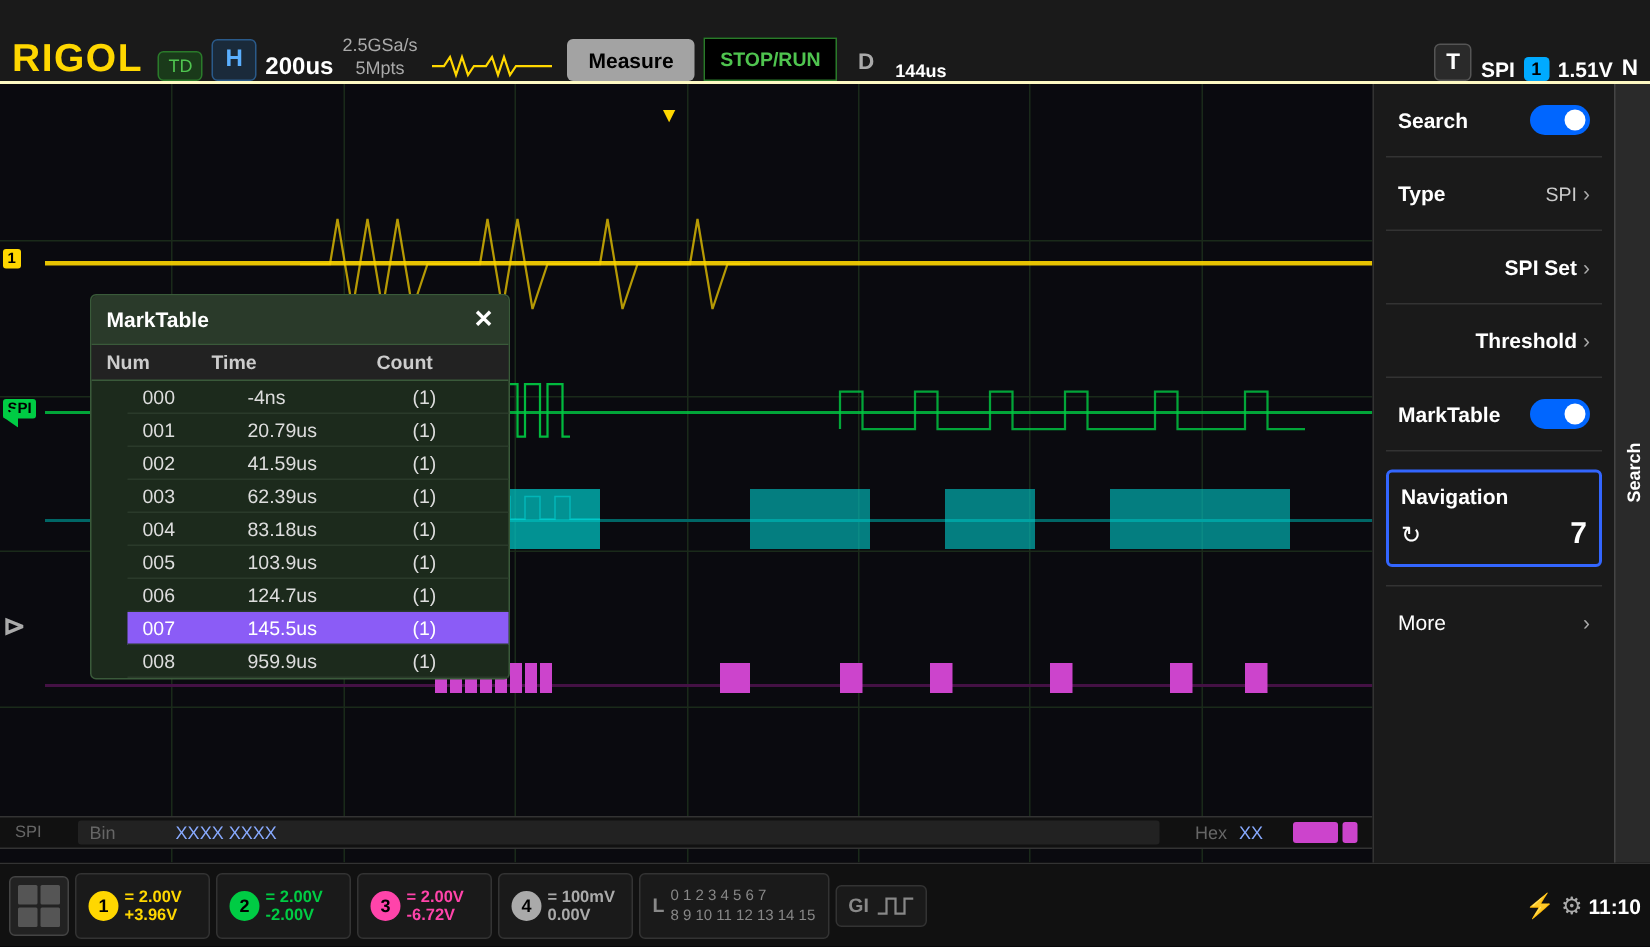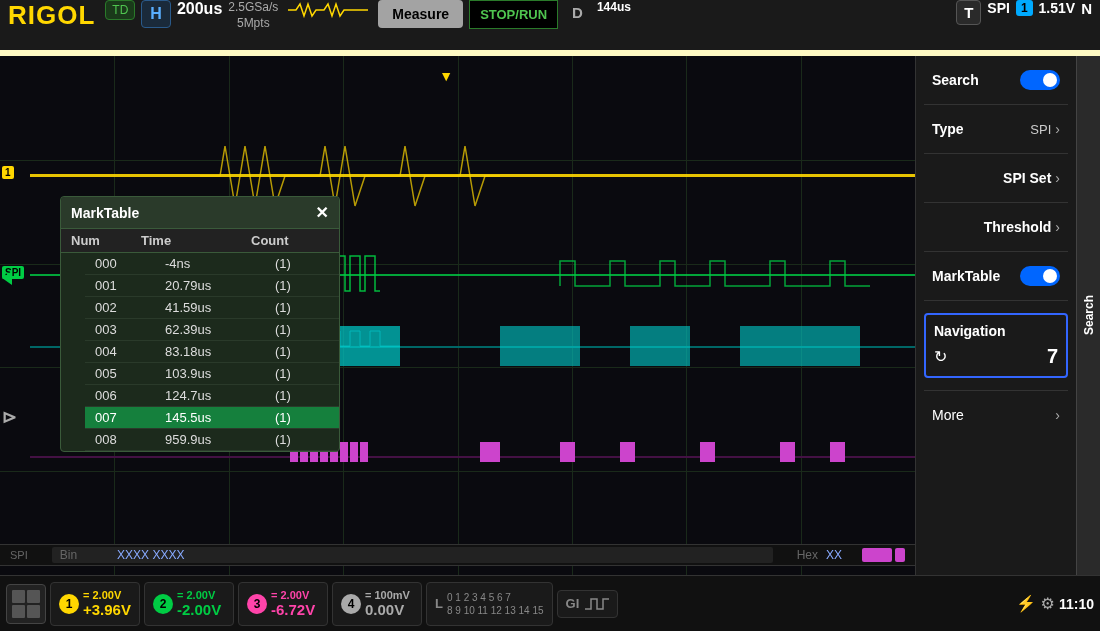--- a/index.html
+++ b/index.html
@@ -10,24 +10,24 @@
       font-family: Arial, sans-serif;
       overflow: hidden;
       position: relative;
     }
 
     
     .top-bar {
       height: 56px;
       background: #1a1a1a;
       display: flex;
-      align-items: flex-start;
+      align-items: flex-end;
       padding: 0 8px;
       gap: 6px;
-      border-bottom: 6px solid #fef9c3;
+      border-bottom: 2px solid #fef9c3;
     }
     .rigol-logo {
       color: #FFD700;
       font-size: 26px;
       font-weight: 900;
       letter-spacing: 1px;
       margin-right: 4px;
     }
     .badge {
       background: #2a2a2a;
@@ -230,21 +230,21 @@
       max-height: 320px;
       padding-left: 24px;
     }
     .mark-row {
       display: grid;
       grid-template-columns: 70px 110px 80px;
       padding: 3px 10px;
       border-bottom: 1px solid #2a3a2a;
     }
     .mark-row.selected {
-      background: #15803d;
+      background: #8b5cf6;
     }
     .mark-row .cell {
       color: #ddd;
       font-size: 13px;
     }
     .mark-row.selected .cell {
       color: #fff;
     }
 
     
@@ -426,21 +426,21 @@
     }
     .ch-vals {
       display: flex;
       flex-direction: column;
     }
     .ch-volt-top {
       font-size: 11px;
       font-weight: bold;
     }
     .ch-volt-bot {
-      font-size: 15px;
+      font-size: 11px;
       font-weight: bold;
     }
 
     .l-status {
       display: flex;
       align-items: center;
       gap: 4px;
       background: #1a1a1a;
       border: 1px solid #333;
       border-radius: 4px;

